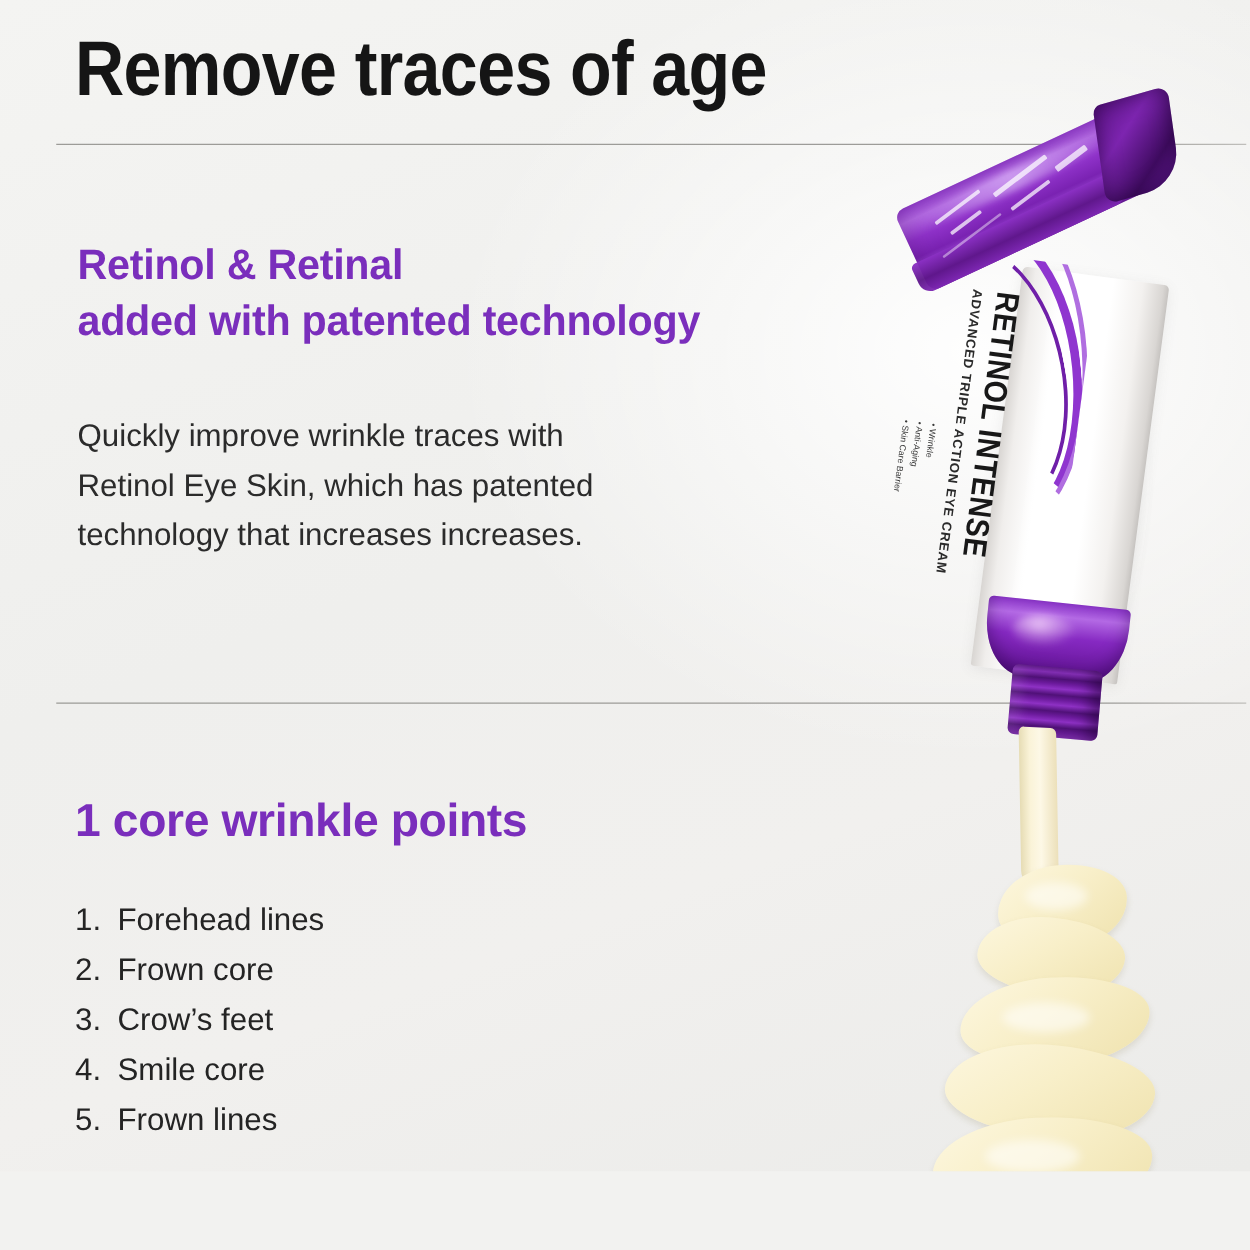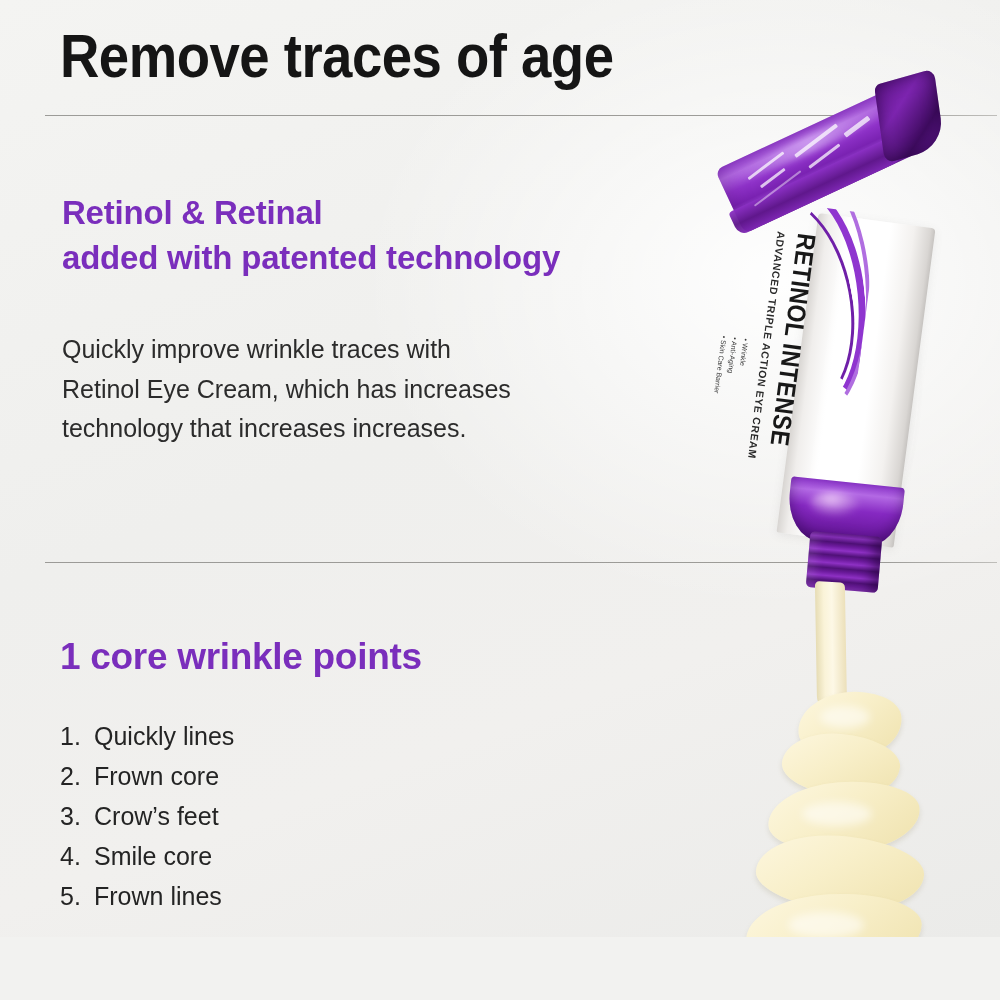--- a/index.html
+++ b/index.html
@@ -367,31 +367,31 @@
   <div class="headline">Remove traces of age</div>
   <div class="divider top"></div>
 
   <div class="subhead">
     <span class="l1">Retinol &amp; Retinal</span>
     <span class="l2">added with patented technology</span>
   </div>
 
   <div class="bodytext">
     <span>Quickly improve wrinkle traces with</span>
-    <span>Retinol Eye Cream, which has increases</span>
+    <span>Retinol Eye Skin, which has patented</span>
     <span>technology that increases increases.</span>
   </div>
 
   <div class="divider mid"></div>
 
   <div class="subhead2">1 core wrinkle points</div>
 
   <ul class="pointlist">
     <li>
-      <span class="num">1.</span><span>Quickly lines</span>
+      <span class="num">1.</span><span>Forehead lines</span>
     </li>
     <li>
       <span class="num">2.</span><span>Frown core</span>
     </li>
     <li>
       <span class="num">3.</span><span>Crow’s feet</span>
     </li>
     <li>
       <span class="num">4.</span><span>Smile core</span>
     </li>

